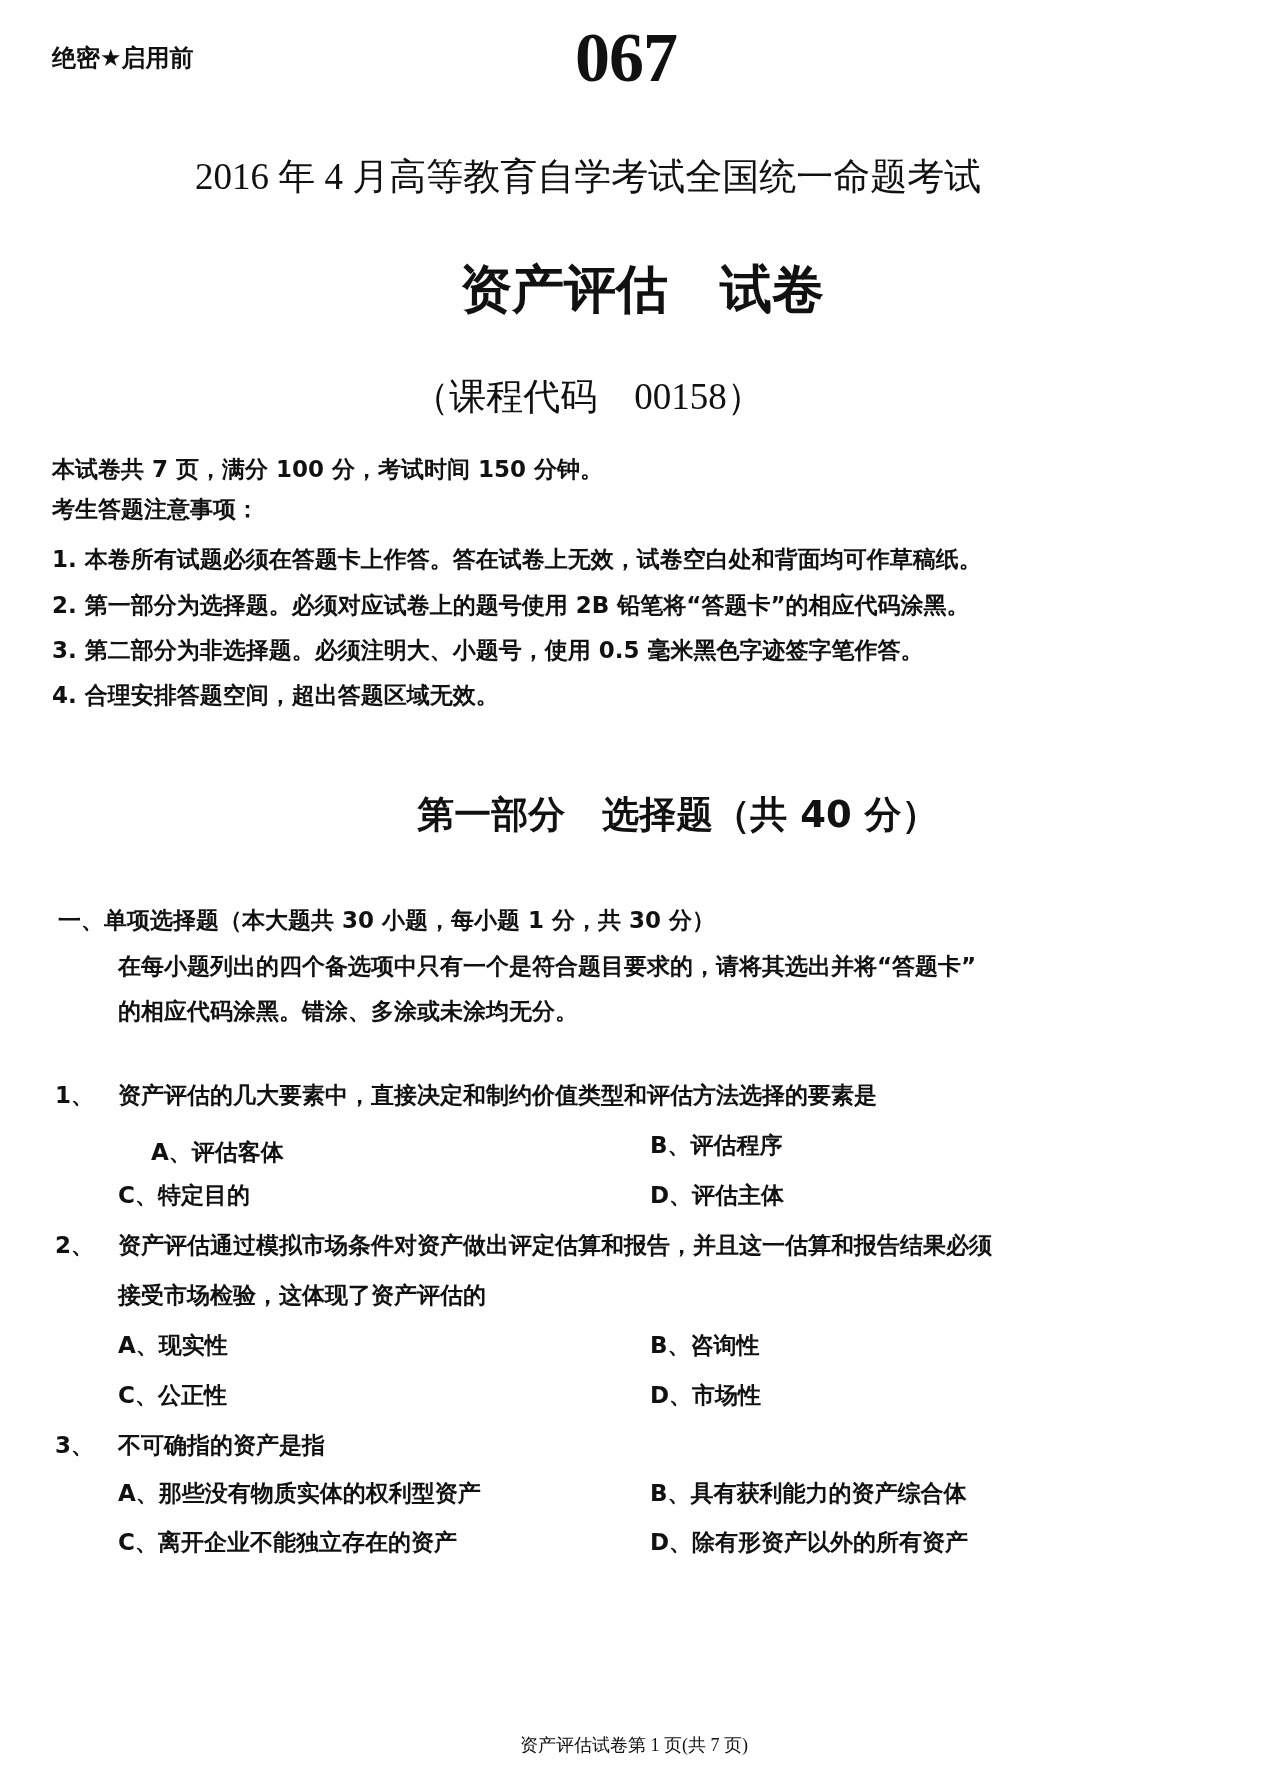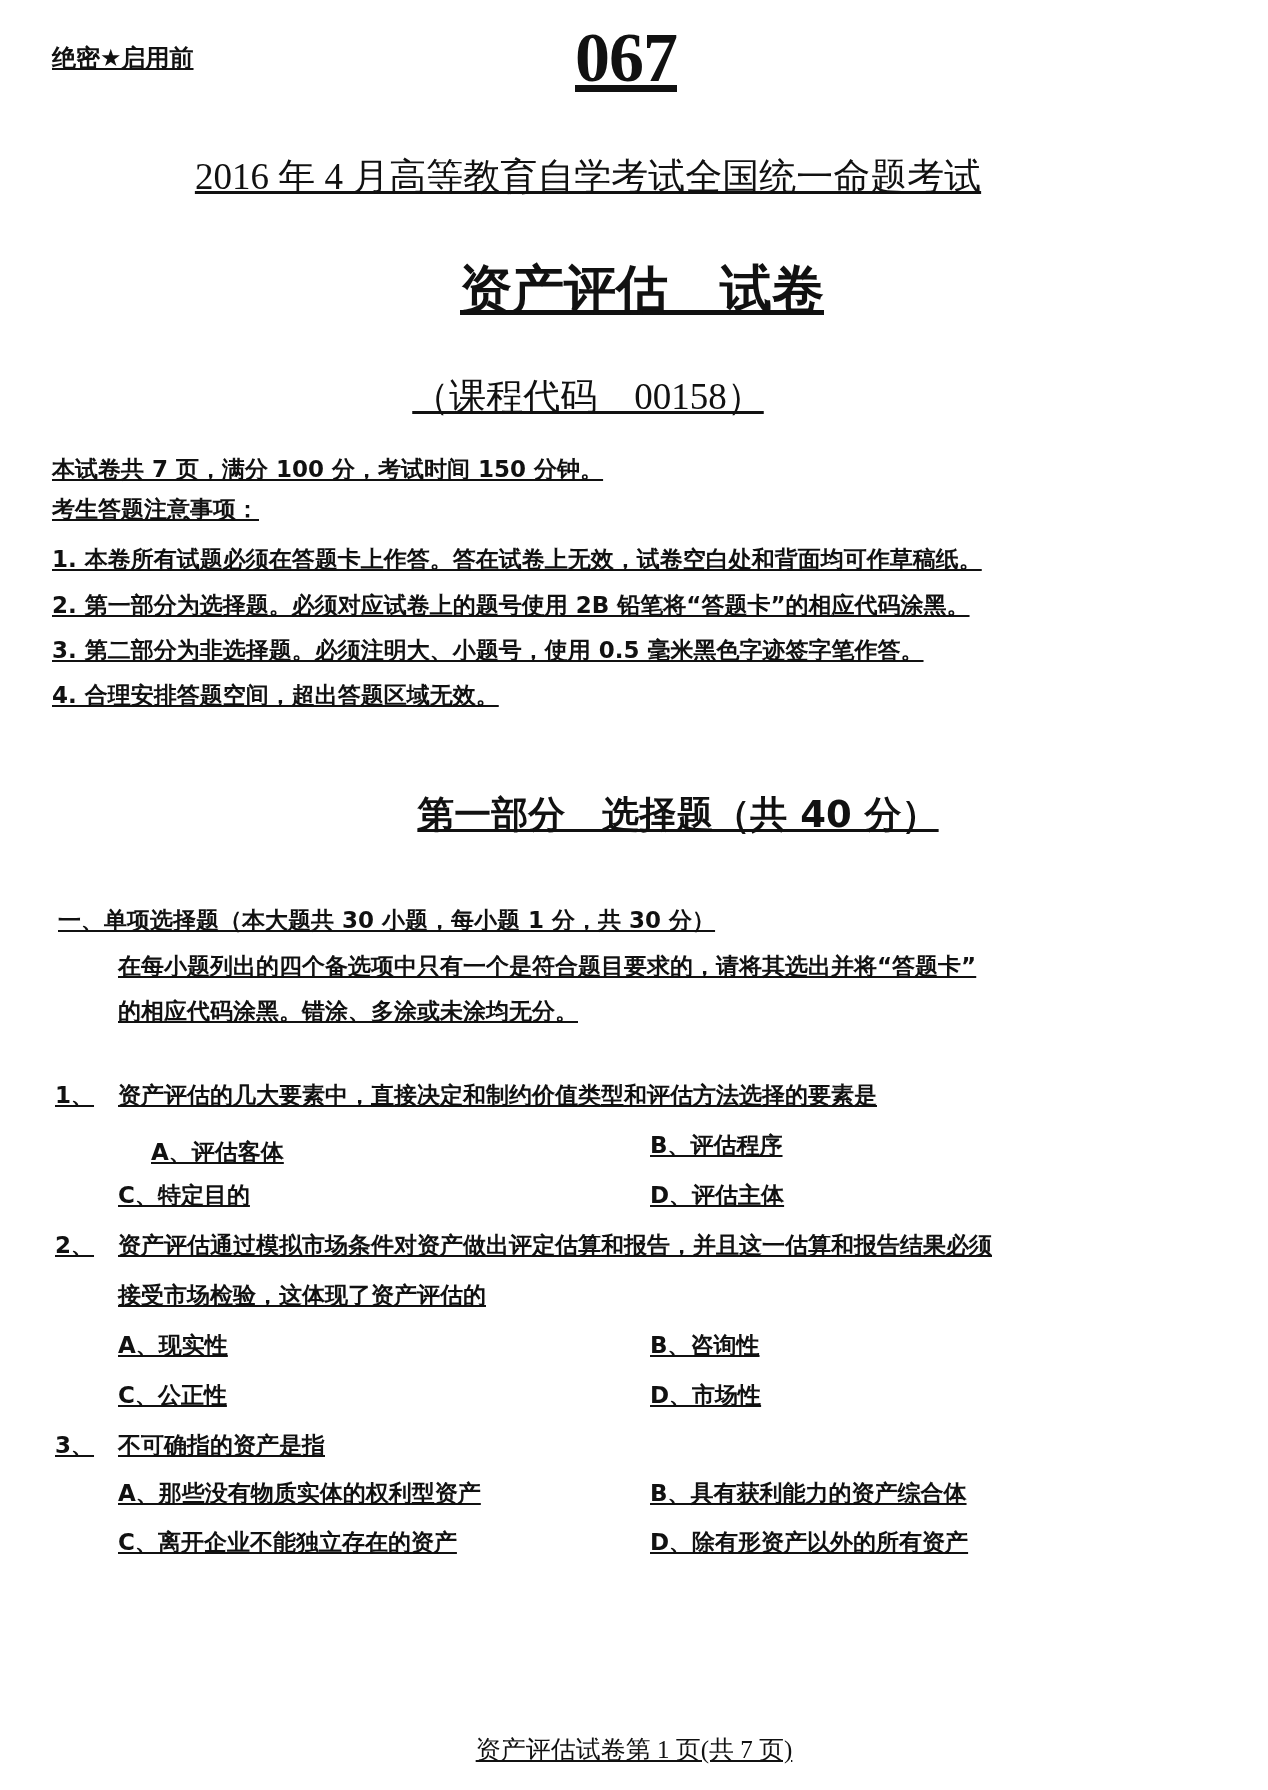--- a/index.html
+++ b/index.html
@@ -1,21 +1,21 @@
 <!DOCTYPE html>
 <html><head>
 <meta charset="utf-8">
 <style>
   html, body { margin: 0; padding: 0; background: #ffffff; }
   body {
     width: 1268px; height: 1790px; position: relative; overflow: hidden;
     color: #111111;
     font-family: "DejaVu Sans", "Liberation Sans", sans-serif;
   }
-  .abs { position: absolute; white-space: nowrap; text-decoration: underline; }
+  .abs { position: absolute; white-space: nowrap; }
 
   #secret { left: 52px; top: 42px; font-size: 24px; font-weight: bold; }
   #code { left: 575px; top: 18px; font-size: 70px; font-weight: bold; font-family: "Liberation Serif", "DejaVu Serif", serif; letter-spacing: -1px; }
   #exam-title { left: 0; width: 1176px; text-align: center; top: 152px; font-size: 37px; font-family: "Liberation Serif", "DejaVu Serif", serif; padding-left: 0; }
   #paper-title { left: 0; width: 1268px; text-align: center; top: 255px; font-size: 52px; font-weight: bold; font-family: "DejaVu Serif", "Liberation Serif", serif; padding-left: 8px; }
   #course-code { left: 0; width: 1176px; text-align: center; top: 372px; font-size: 37px; font-family: "Liberation Serif", "DejaVu Serif", serif; }
 
   .note { left: 52px; font-size: 23px; font-weight: bold; }
   #note-summary { top: 454px; }
   #note-heading { top: 494px; }
@@ -29,21 +29,21 @@
   #section-heading { left: 58px; top: 905px; font-size: 23px; font-weight: bold; }
   #section-instr-1 { left: 118px; top: 951px; font-size: 23px; font-weight: bold; }
   #section-instr-2 { left: 118px; top: 996px; font-size: 23px; font-weight: bold; }
 
   .qnum { left: 55px; font-size: 23px; font-weight: bold; }
   .qtext { left: 118px; font-size: 23px; font-weight: bold; }
   .opt { font-size: 23px; font-weight: bold; }
   .optA, .optC { left: 118px; }
   .optB, .optD { left: 650px; }
 
-  #footer { left: 0; width: 1268px; text-align: center; top: 1733px; font-size: 25px; font-family: "Liberation Serif", "DejaVu Serif", serif; }
+  #footer { left: 0; width: 1268px; text-align: center; top: 1733px; font-size: 18px; font-family: "Liberation Serif", "DejaVu Serif", serif; }
 </style>
 </head>
 <body>
 
 <div id="secret" class="abs">绝密★启用前</div>
 <div id="code" class="abs">067</div>
 <div id="exam-title" class="abs">2016 年 4 月高等教育自学考试全国统一命题考试</div>
 <div id="paper-title" class="abs">资产评估　试卷</div>
 <div id="course-code" class="abs">（课程代码　00158）</div>
 

